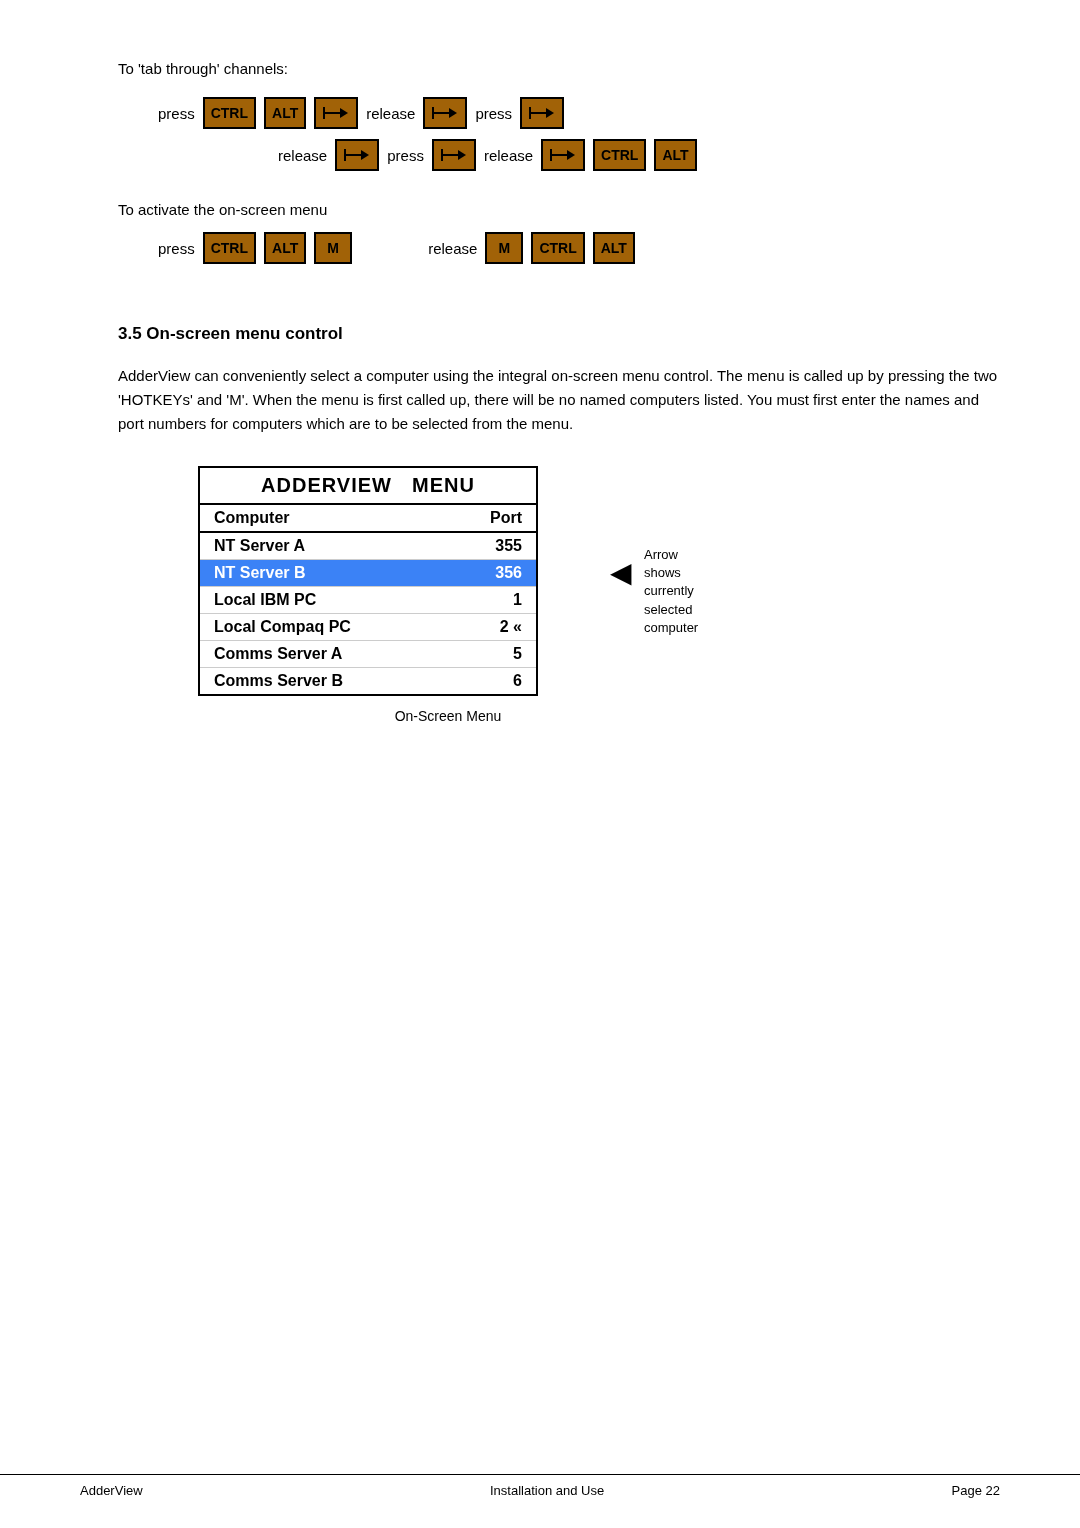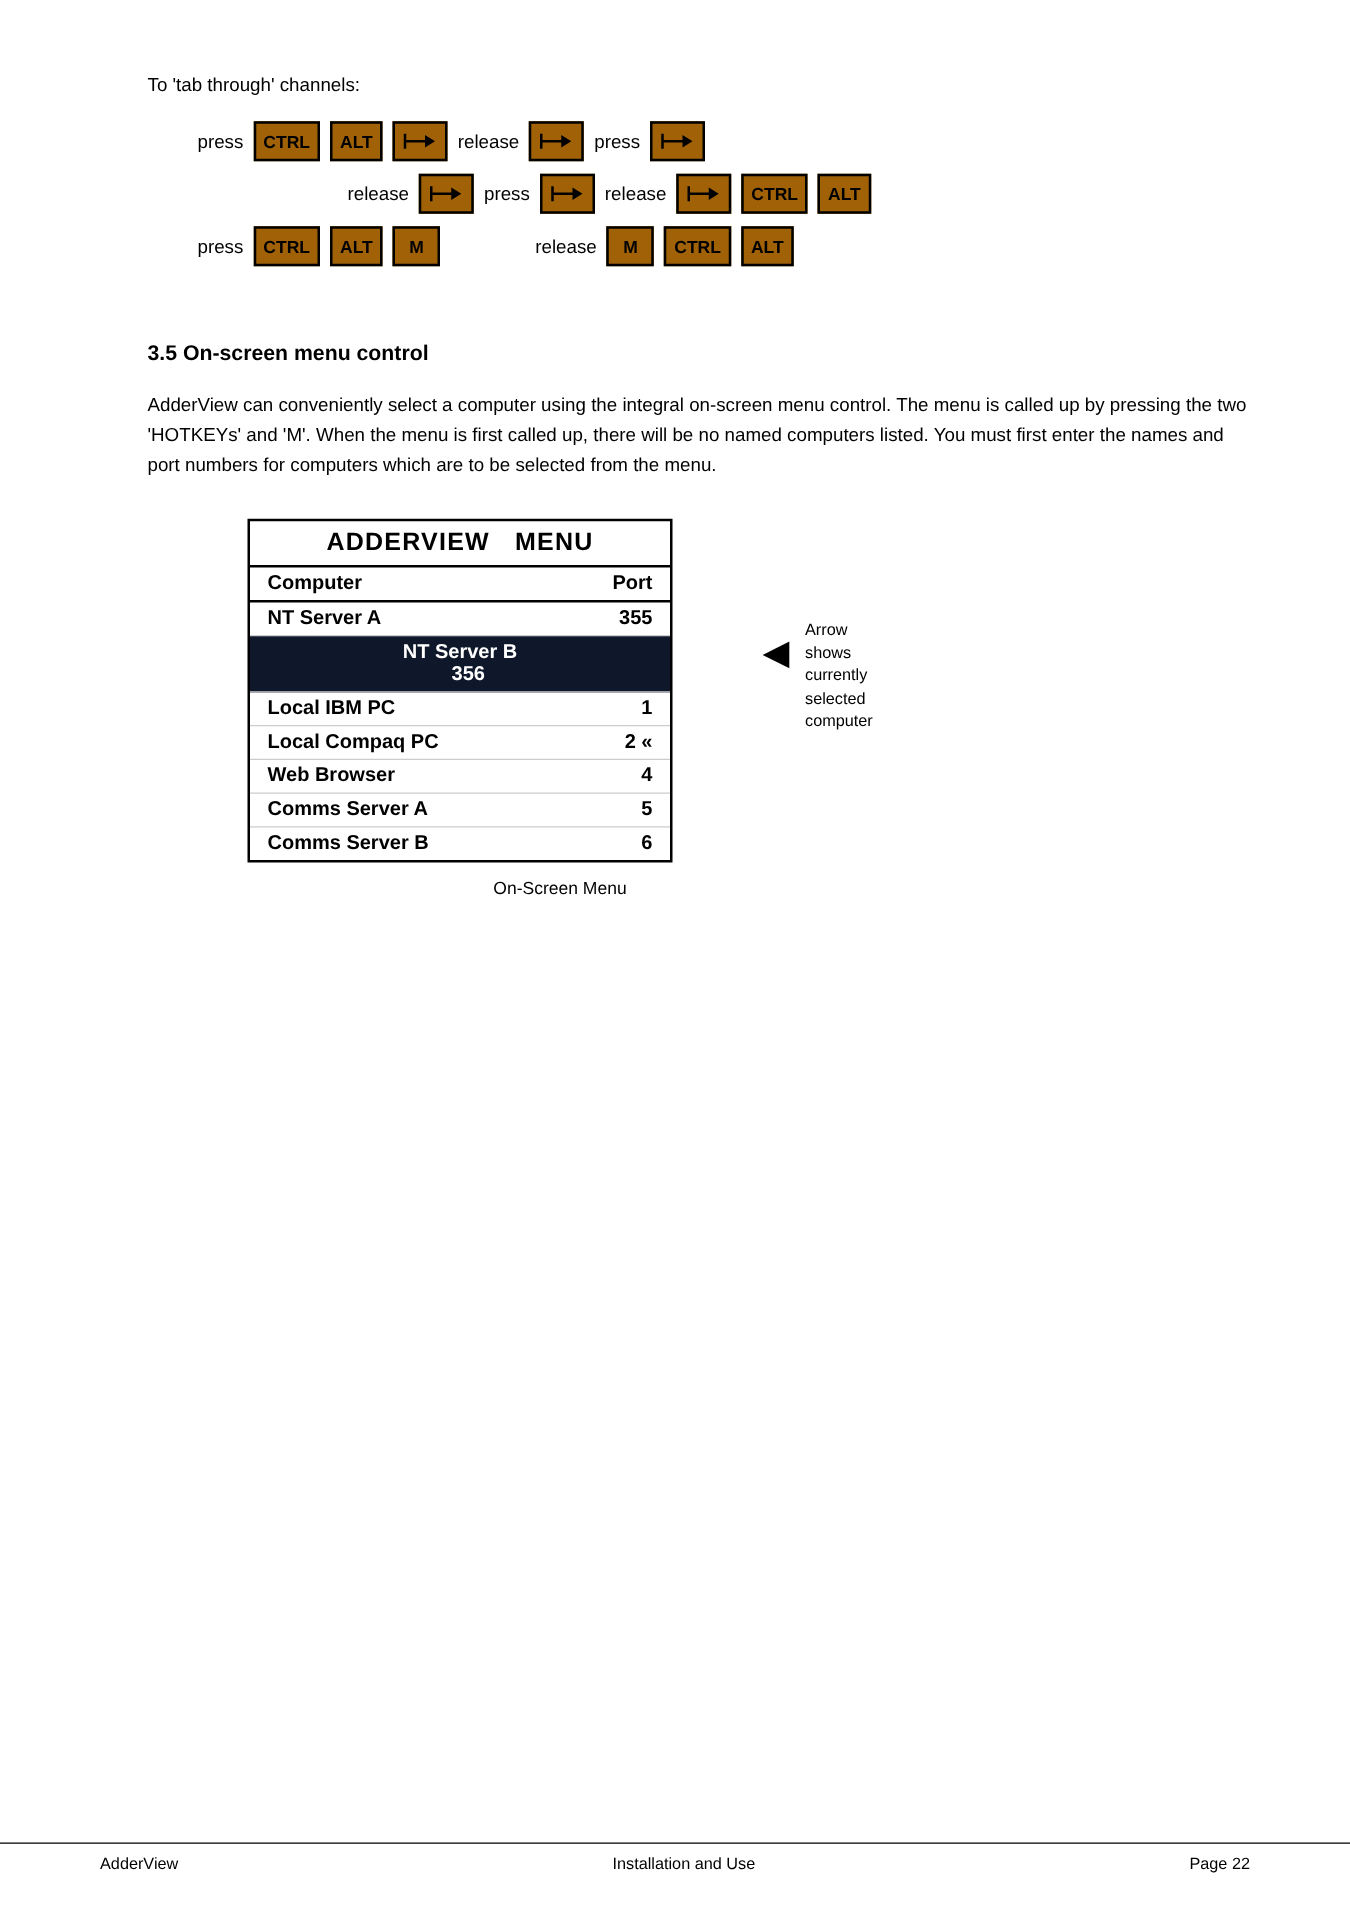--- a/index.html
+++ b/index.html
@@ -108,23 +108,22 @@
     .menu-row {
       display: flex;
       justify-content: space-between;
       align-items: center;
       padding: 4px 14px;
       border-bottom: 1px solid #ccc;
       font-size: 16px;
       font-weight: bold;
     }
     .menu-row.selected {
-      background: #0f172a;
+      background: #3b82f6;
       color: #fff;
-      flex-direction: column;
     }
     .menu-row:last-child {
       border-bottom: none;
     }
     .menu-row-name { flex: 1; }
     .menu-row-port { width: 40px; text-align: right; }
     .arrow-annotation {
       display: flex;
       flex-direction: column;
       margin-left: 10px;
@@ -234,20 +233,21 @@
           <line x1="2" y1="5" x2="2" y2="17" stroke="#000" stroke-width="2"></line>
           <line x1="2" y1="11" x2="22" y2="11" stroke="#000" stroke-width="2"></line>
           <polygon points="18,6 26,11 18,16" fill="#000"></polygon>
         </svg>
       </span>
       <span class="key-box">CTRL</span>
       <span class="key-box">ALT</span>
     </div>
   </div>
 
+  <p class="activate-text">To activate the on-screen menu</p>
 
   <div class="key-sequence-area">
 
     <div class="key-row">
       <span class="key-label">press</span>
       <span class="key-box">CTRL</span>
       <span class="key-box">ALT</span>
       <span class="key-box">M</span>
       <span style="width: 60px; display:inline-block;"></span>
       <span class="key-label">release</span>
@@ -287,24 +287,20 @@
         </div>
         <div class="menu-row">
           <span class="menu-row-name">Local IBM PC</span>
           <span class="menu-row-port">1</span>
         </div>
         <div class="menu-row">
           <span class="menu-row-name">Local Compaq PC</span>
           <span class="menu-row-port">2 «</span>
         </div>
         <div class="menu-row">
-          <span class="menu-row-name">Web Browser</span>
-          <span class="menu-row-port">4</span>
-        </div>
-        <div class="menu-row">
           <span class="menu-row-name">Comms Server A</span>
           <span class="menu-row-port">5</span>
         </div>
         <div class="menu-row">
           <span class="menu-row-name">Comms Server B</span>
           <span class="menu-row-port">6</span>
         </div>
       </div>
       <p class="caption">On-Screen Menu</p>
     </div>

